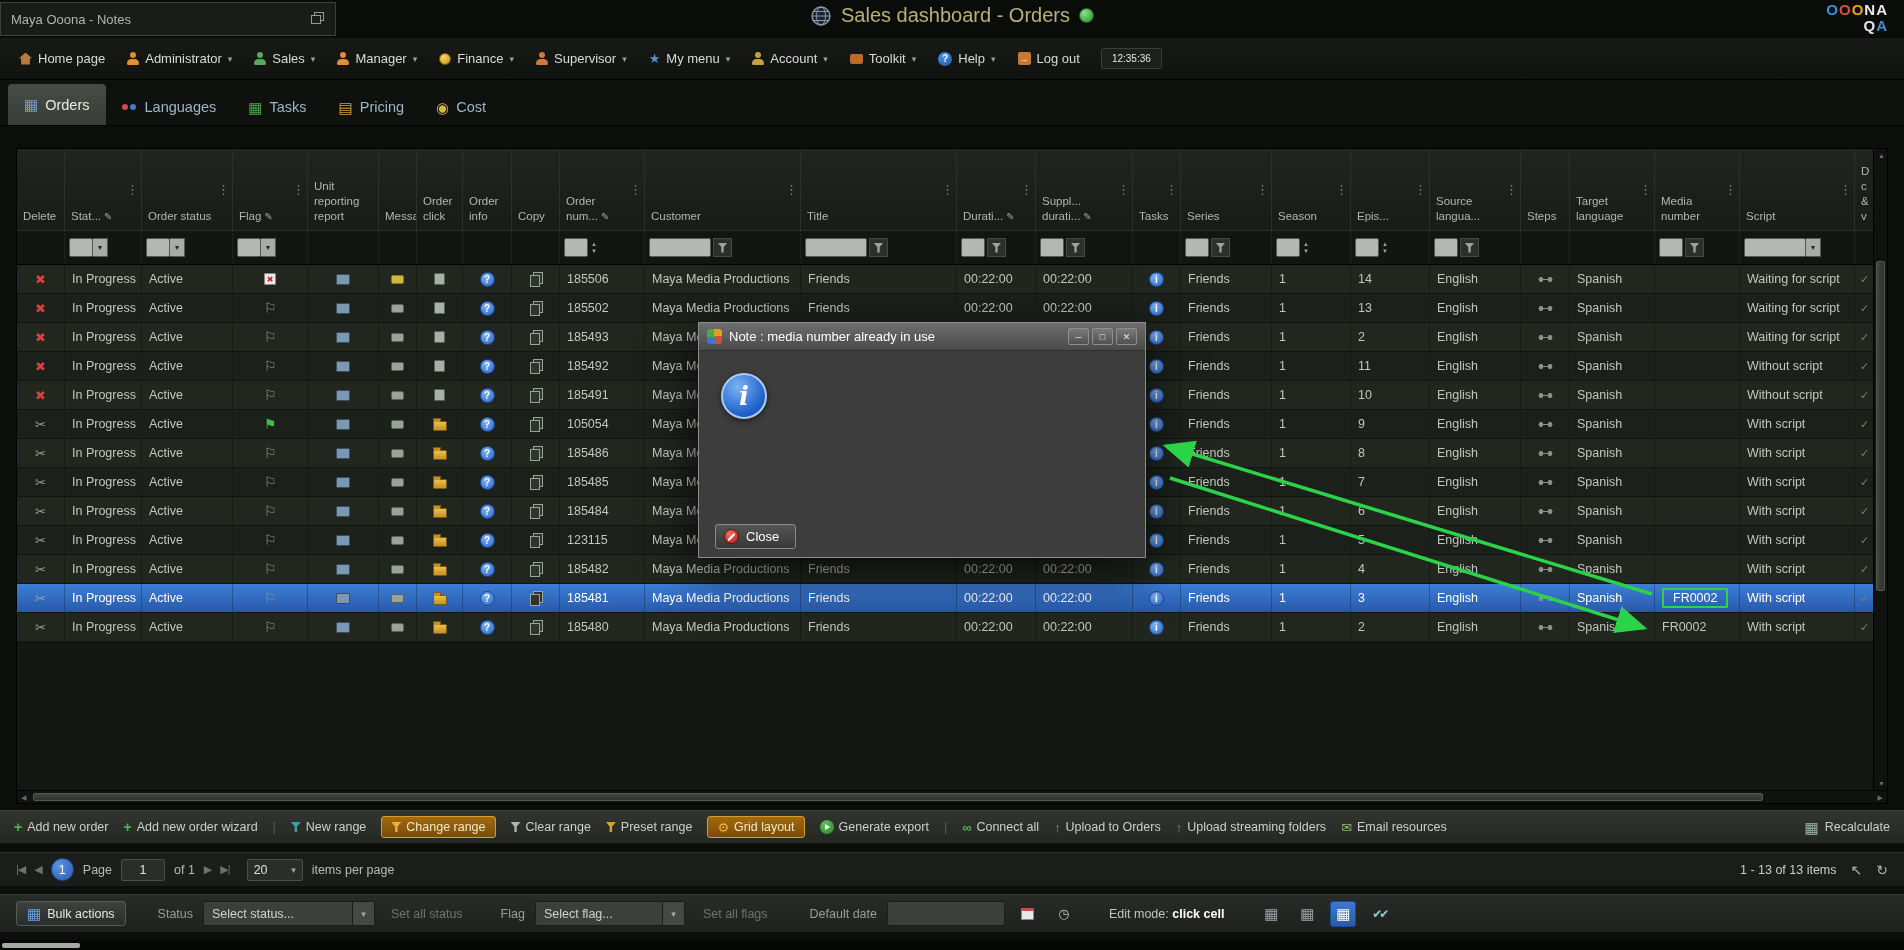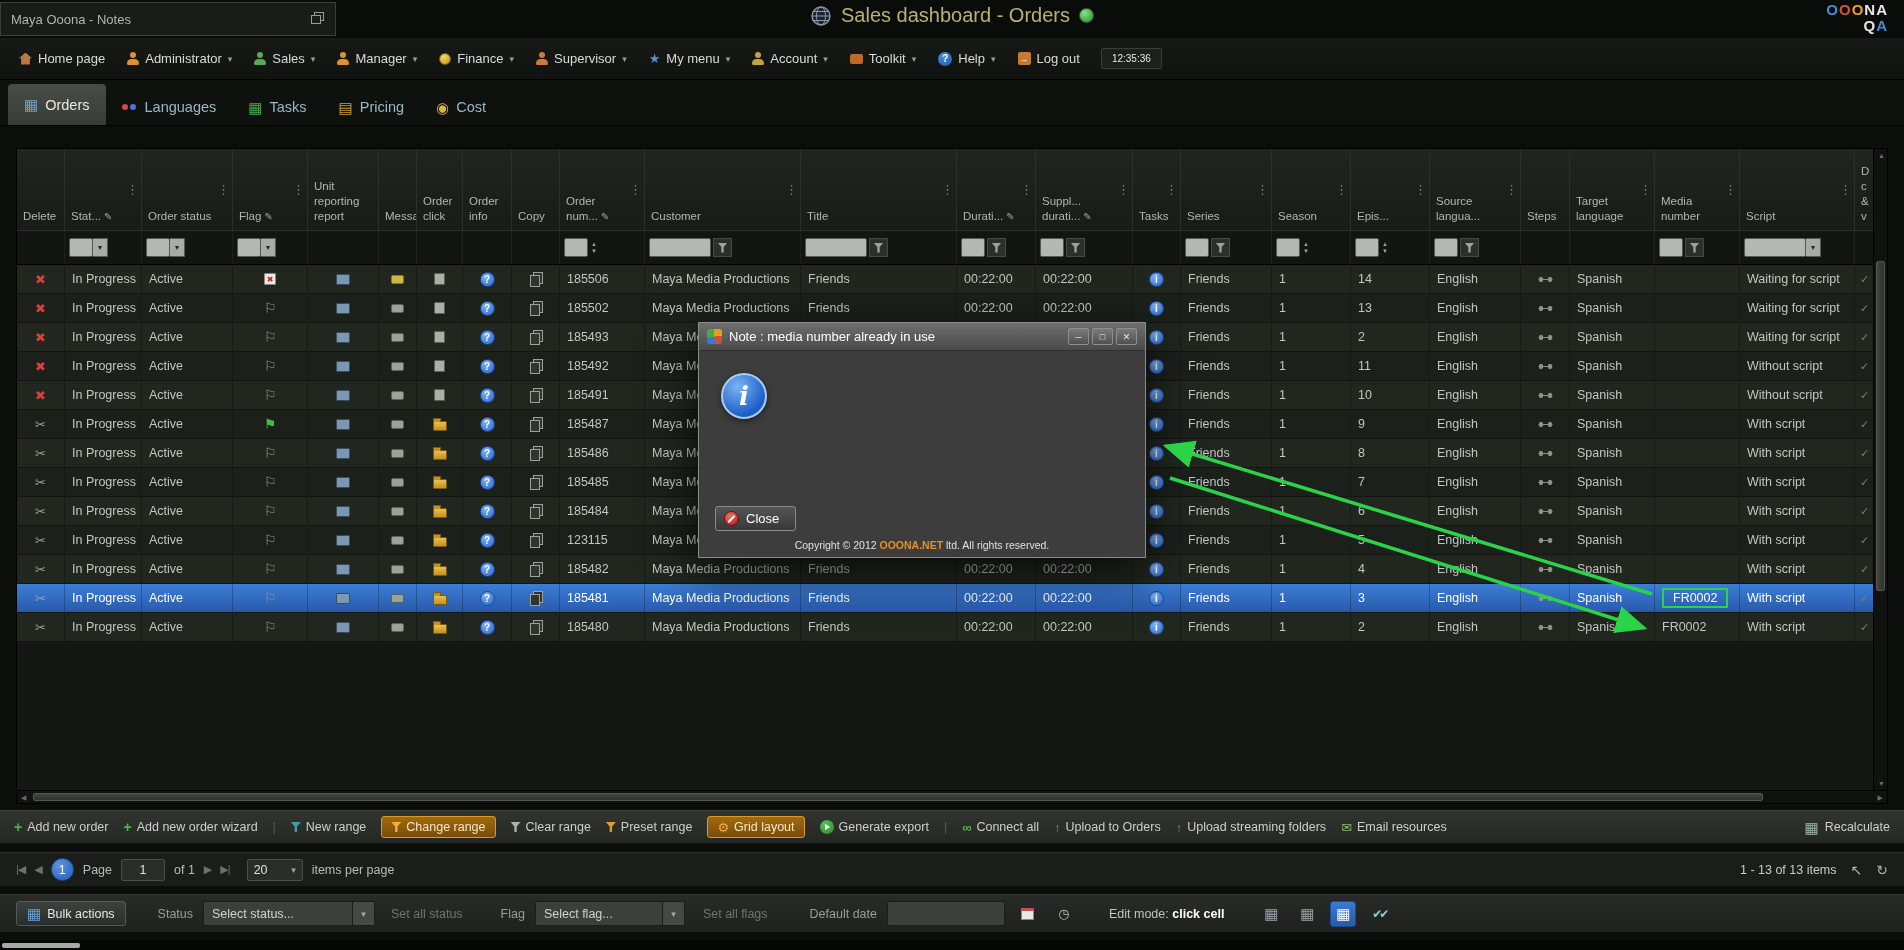--- a/index.html
+++ b/index.html
@@ -690,21 +690,21 @@
           </div>
           <div class="gcell cc">
             <span class="ifold"></span>
           </div>
           <div class="gcell cc">
             <span class="irnd">?</span>
           </div>
           <div class="gcell cc">
             <span class="icopy"></span>
           </div>
-          <div class="gcell">185487</div>
+          <div class="gcell">105054</div>
           <div class="gcell">Maya Media Productions</div>
           <div class="gcell">Friends</div>
           <div class="gcell">00:22:00</div>
           <div class="gcell">00:22:00</div>
           <div class="gcell cc">
             <span class="irnd">i</span>
           </div>
           <div class="gcell">Friends</div>
           <div class="gcell">1</div>
           <div class="gcell">9</div>
@@ -1195,23 +1195,20 @@
     </div>
     <div class="m-body">
       <span class="m-info">i</span>
     </div>
     <div class="m-foot">
       <button class="m-close">
         <span class="m-close-ico"></span>
         <span>Close</span>
       </button>
     </div>
-    <div class="m-copy">
-      <span>Copyright © 2012 </span><span class="brand">OOONA.NET</span><span> ltd. All rights reserved.</span>
-    </div>
   </div>
 
   <svg class="overlay" width="1904" height="950" viewBox="0 0 1904 950">
     <defs>
       <marker id="ah" markerWidth="9" markerHeight="8" refX="8" refY="4" orient="auto">
         <path d="M0,0 L9,4 L0,8 z" fill="#2bd348"></path>
       </marker>
     </defs>
     <line x1="1652" y1="594" x2="1166" y2="446" stroke="#2bd348" stroke-width="3.5" marker-end="url(#ah)"></line>
     <line x1="1170" y1="478" x2="1644" y2="628" stroke="#2bd348" stroke-width="3.5" marker-end="url(#ah)"></line>

